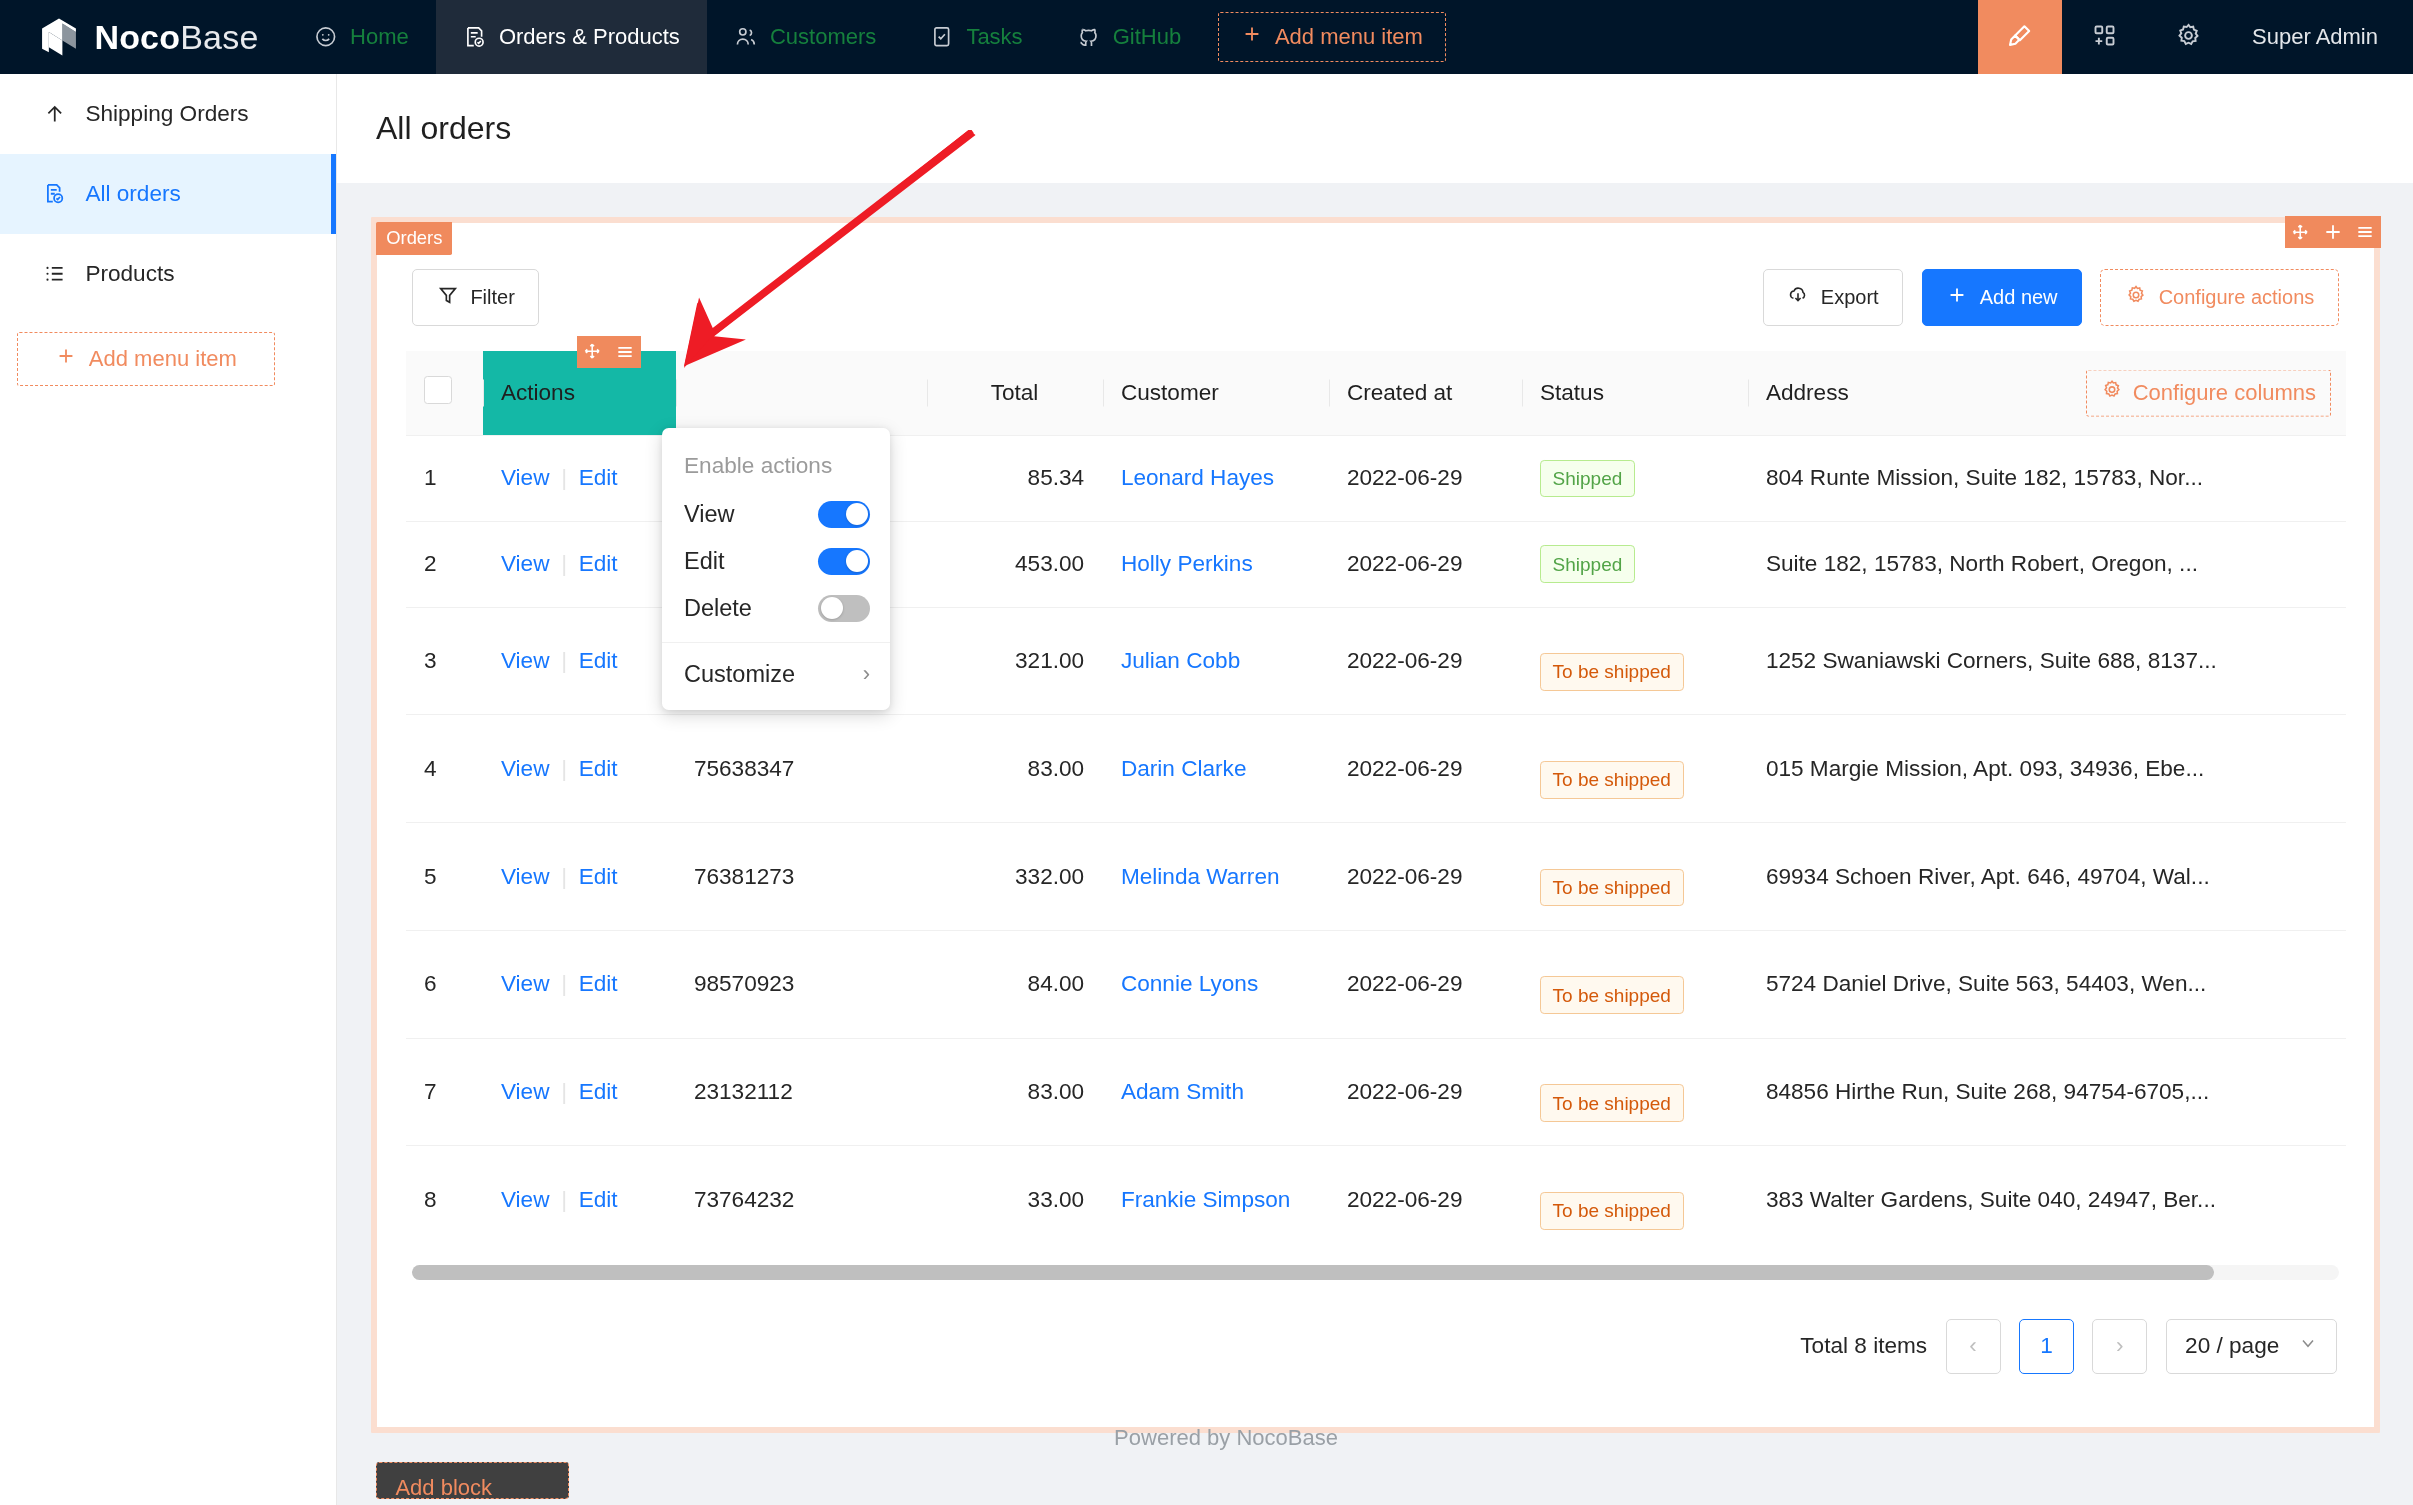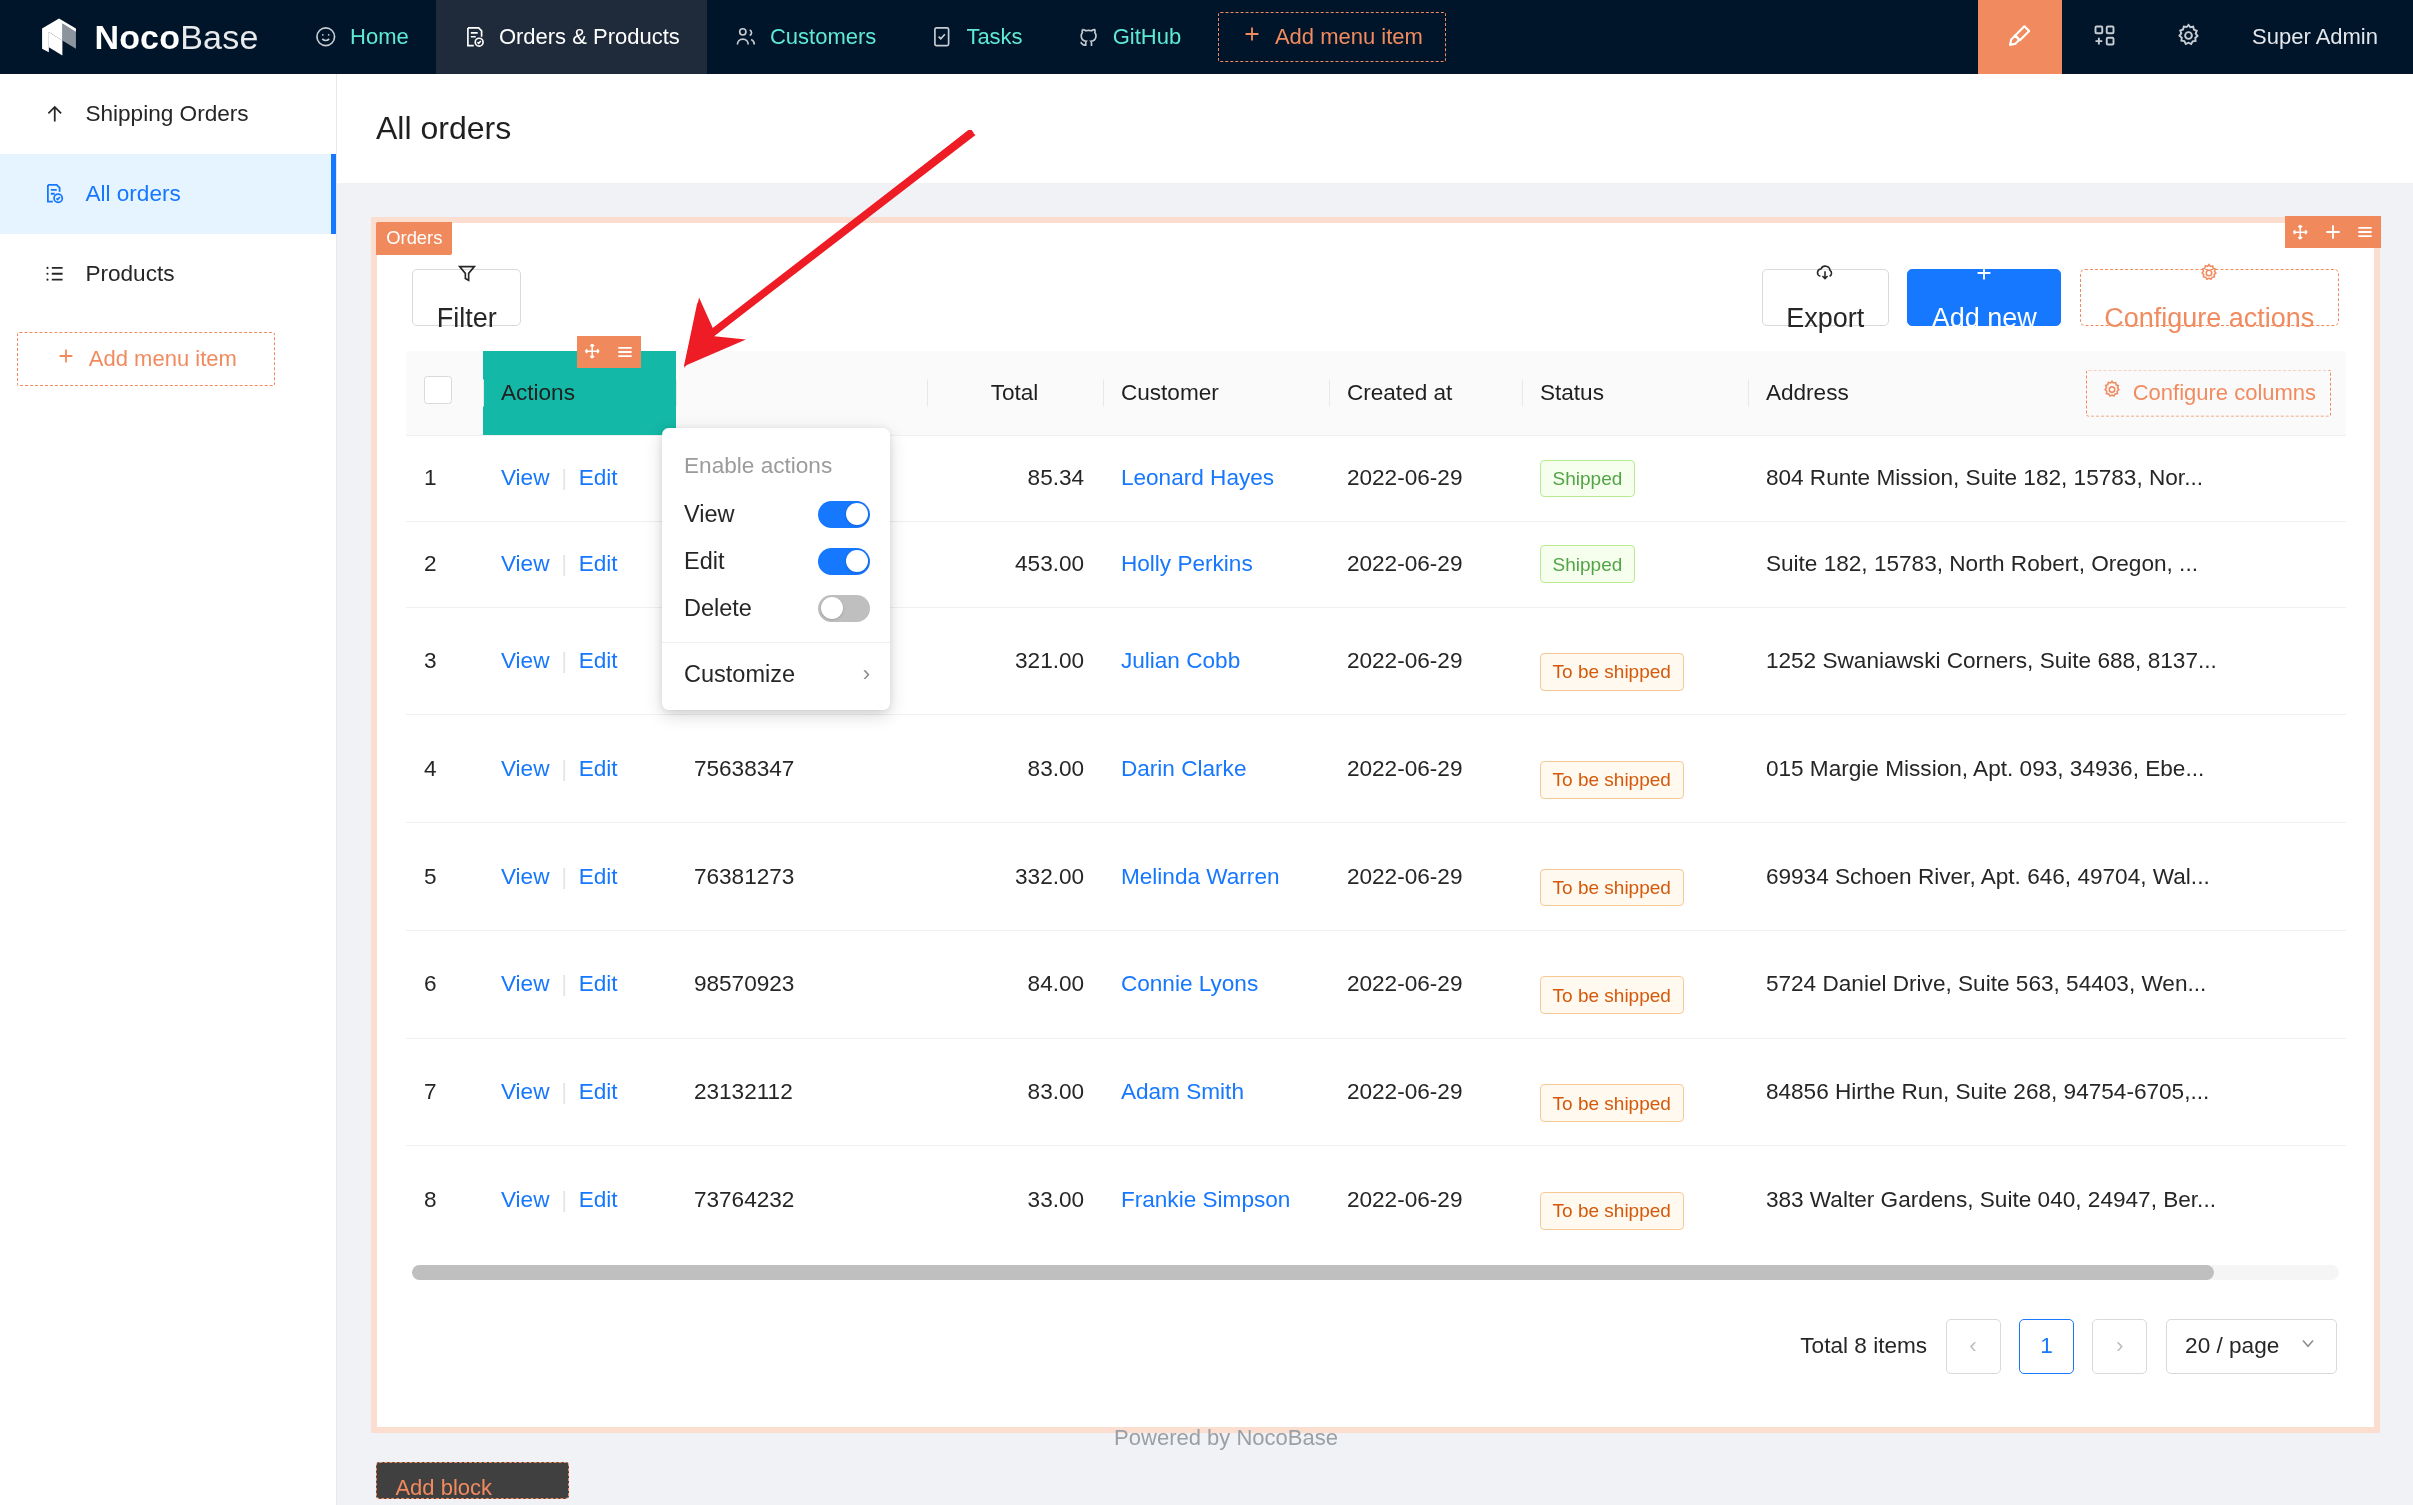--- a/index.html
+++ b/index.html
@@ -28,21 +28,21 @@
   .brand-text { font-size: 34px; letter-spacing: 0.2px; white-space: nowrap; }
   .brand-text b { font-weight: 700; }
   .brand-text span { font-weight: 400; color: #e8eaed; }
 
   .nav { display: flex; align-items: stretch; height: 74px; }
   .nav-item {
     display: flex; align-items: center; gap: 12.6px;
     padding: 0 27px;
     height: 74px;
     font-size: 22px;
-    color: #5eead4;
+    color: #15803d;
     white-space: nowrap;
     cursor: pointer;
   }
   .nav-item.active { background: #1f2b3a; color: #fff; }
   .nav-item .ico { display: flex; align-items: center; }
 
   .nav-add {
     display: flex; align-items: center; gap: 11.7px;
     margin: 11.7px 0 11.7px 10px;
     padding: 0 22px;
@@ -150,22 +150,22 @@
 
   .toolbar {
     display: flex; align-items: center;
     padding: 22px 6.7px 25px 6.7px;
   }
   .btn {
     display: inline-flex; align-items: center; justify-content: center;
     gap: 11.7px;
     height: 57px; padding: 0 23.5px;
     border: 0.8px solid #d9d9d9; background: #fff;
-    border-radius: 5px; font-size: 27px; color: #262626;
-    white-space: nowrap; cursor: pointer; flex-direction: column;
+    border-radius: 5px; font-size: 20px; color: #262626;
+    white-space: nowrap; cursor: pointer;
   }
   .btn.primary { background: #1677ff; border-color: #1677ff; color: #fff; }
   .btn.dashed-orange {
     border: 1.7px dashed #f18b5f; background: transparent; color: #f18b5f;
   }
   .toolbar-right { margin-left: auto; display: flex; gap: 18.4px; }
 
   
   .tbl { width: 100%; border-collapse: collapse; table-layout: fixed; }
   .tbl th {

